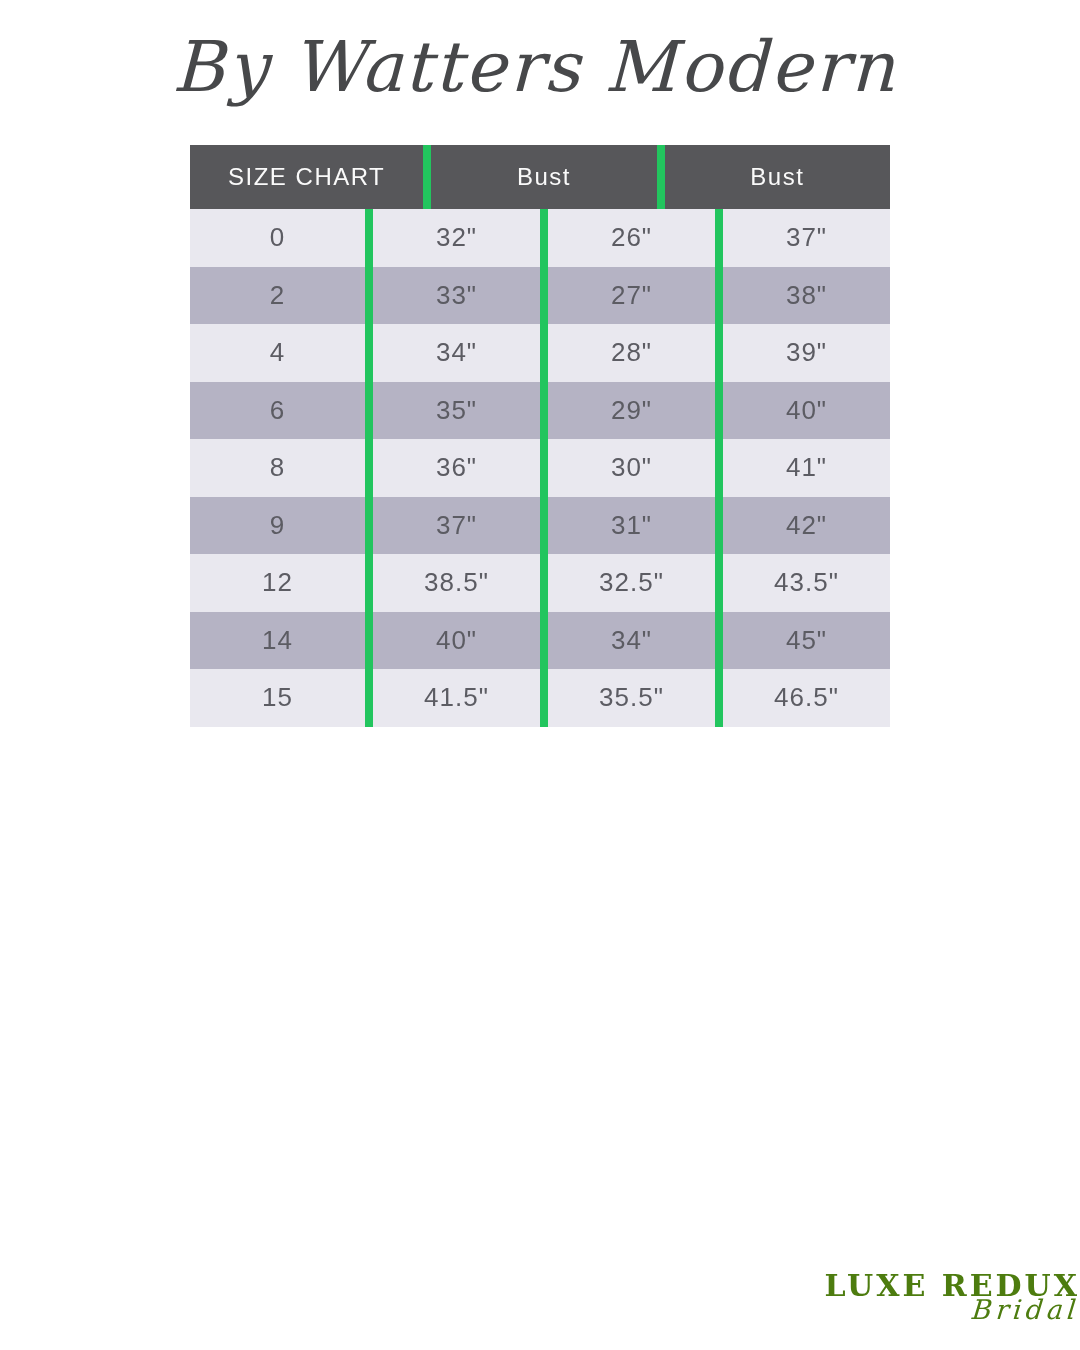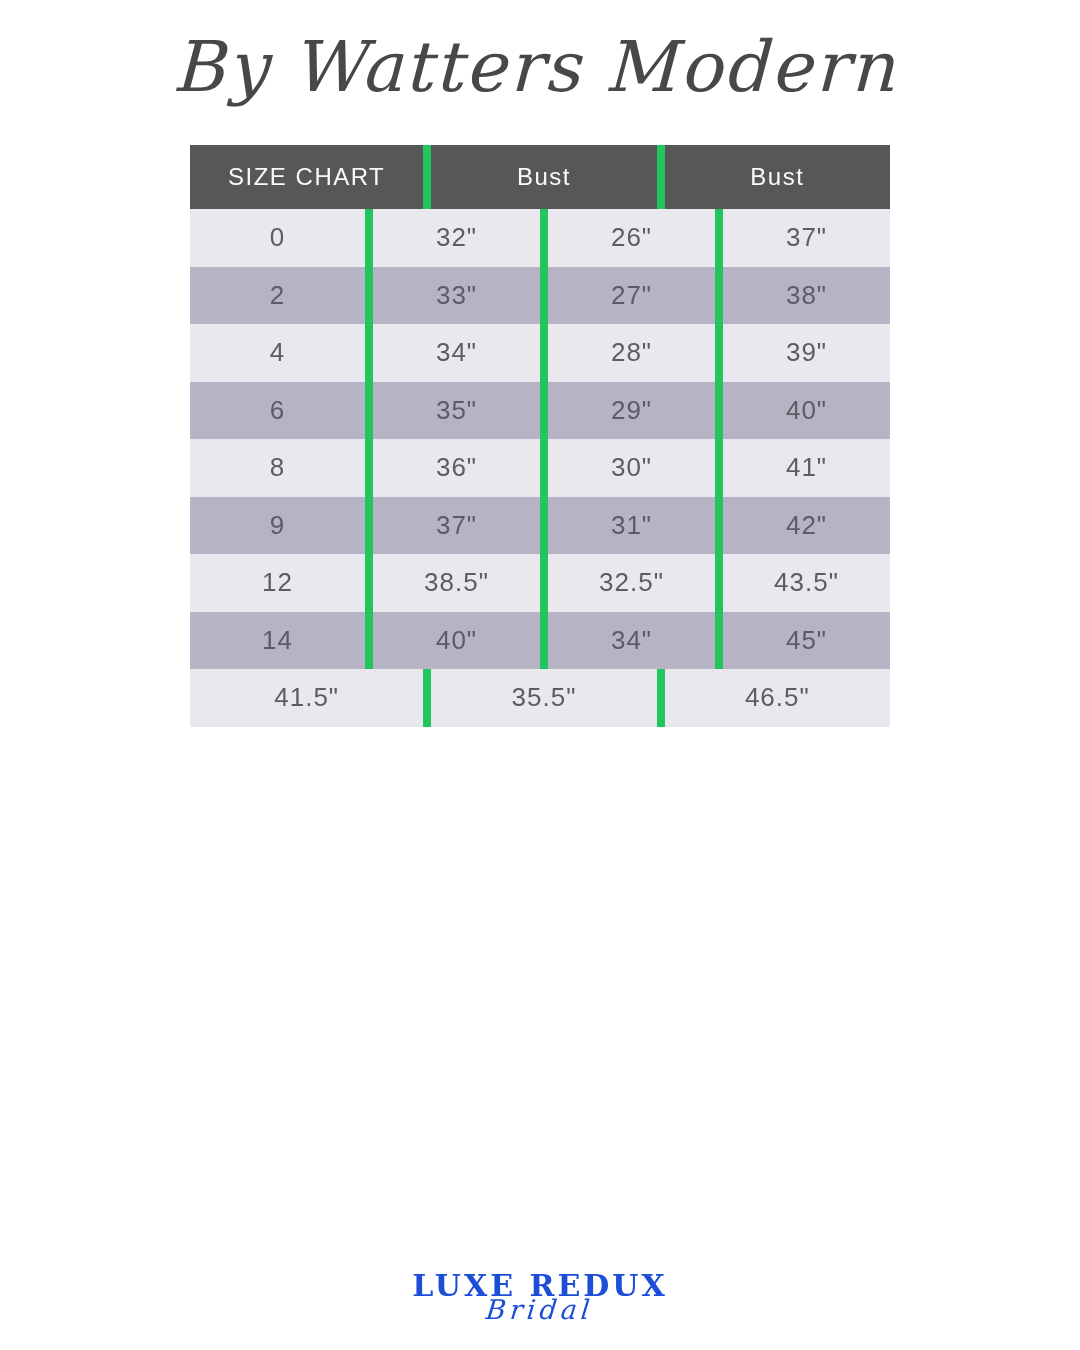--- a/index.html
+++ b/index.html
@@ -58,22 +58,22 @@
     letter-spacing: 1.5px;
   }
   .row.light .cell { background: #e9e8ef; }
   .row.dark  .cell { background: #b5b3c4; }
   
   .footer {
     position: absolute;
     top: 1268px;
     left: 0;
     width: 100%;
-    text-align: center;
-    color: #1d4ed8;
+    text-align: right;
+    color: #4d7c0f;
   }
   .brand-name {
     font-family: "DejaVu Serif", serif;
     font-weight: 700;
     font-size: 30px;
     letter-spacing: 3px;
   }
   .brand-sub {
     font-family: "DejaVu Serif", serif;
     font-style: italic;
@@ -148,20 +148,21 @@
     </div>
 
     <div class="row dark">
       <div class="cell">14</div>
       <div class="cell">40"</div>
       <div class="cell">34"</div>
       <div class="cell">45"</div>
     </div>
 
     <div class="row light">
+      <div class="cell">15</div>
       <div class="cell">41.5"</div>
       <div class="cell">35.5"</div>
       <div class="cell">46.5"</div>
     </div>
 
   </div>
 
   <div class="footer">
     <div class="brand-name">LUXE REDUX</div>
     <div class="brand-sub">Bridal</div>

